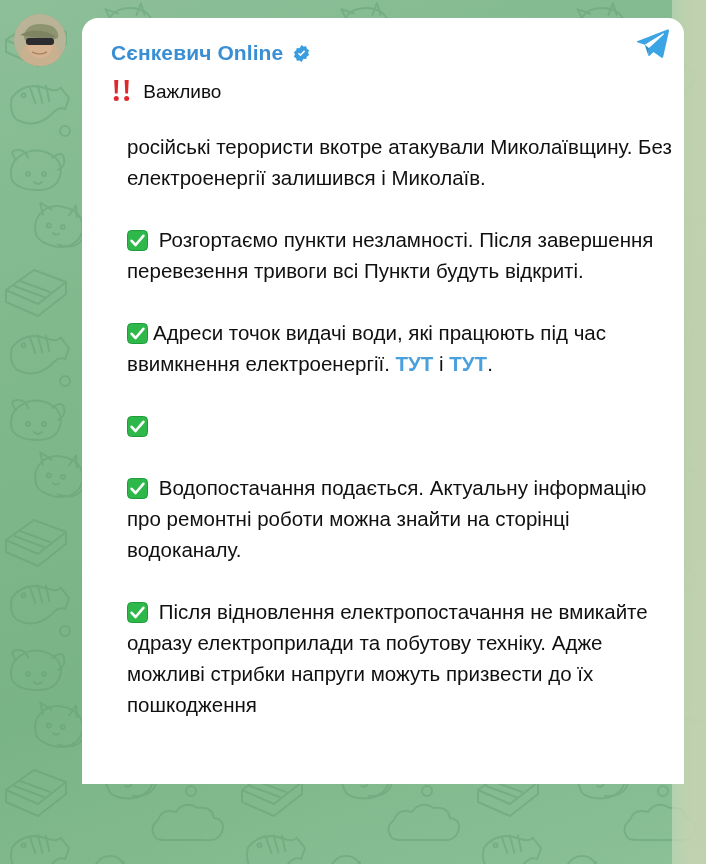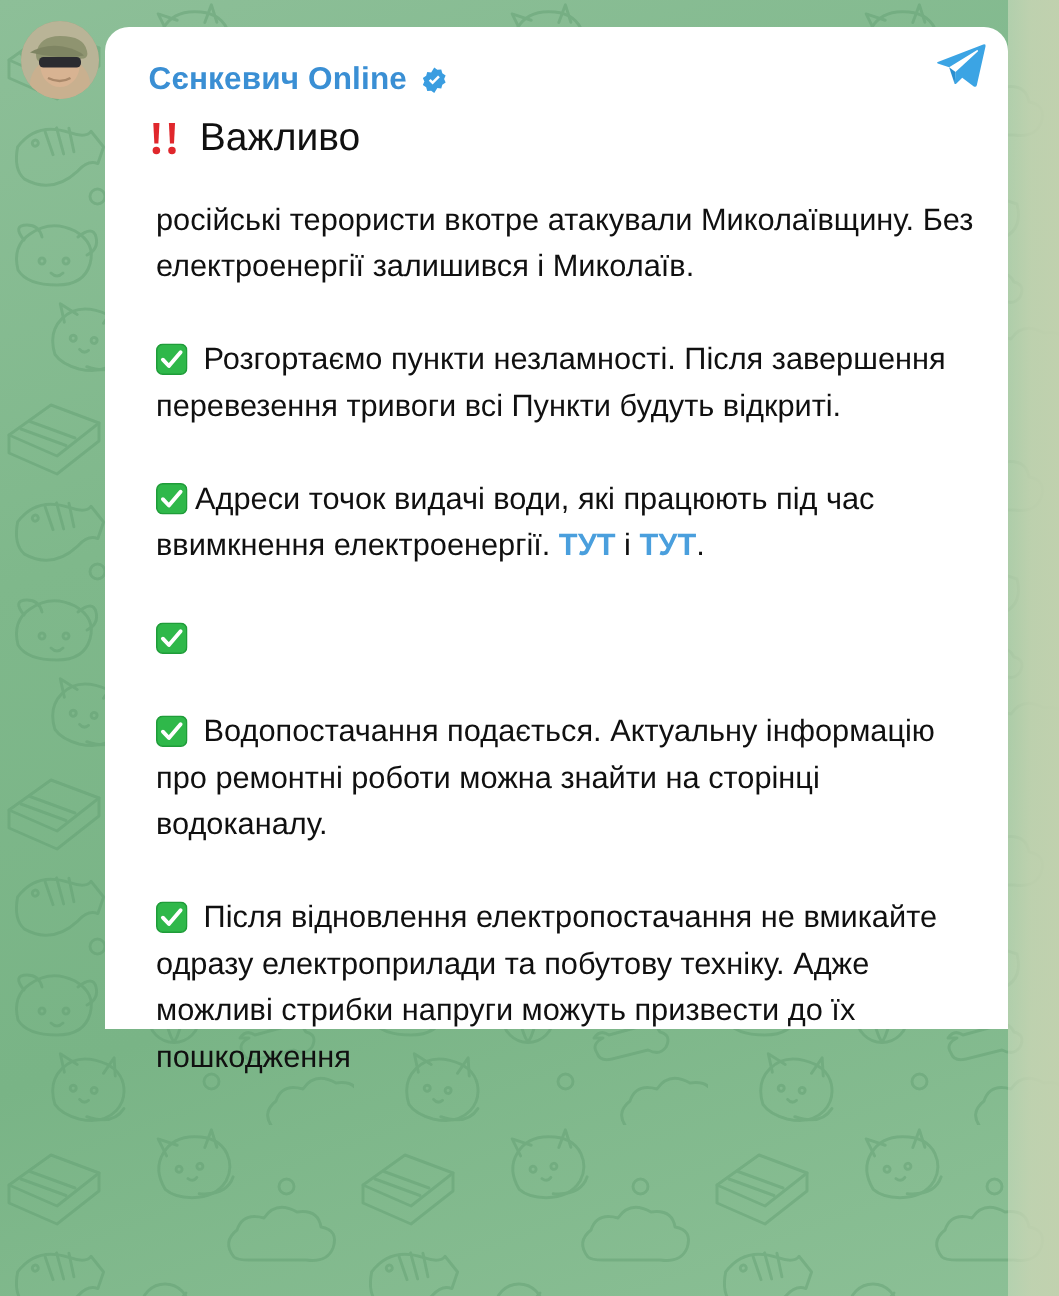--- a/index.html
+++ b/index.html
@@ -34,24 +34,24 @@
     top: 0;
     right: 0;
     width: 34px;
     height: 864px;
     background: linear-gradient(90deg, rgba(214,224,196,0.55) 0%, rgba(200,213,180,0.85) 45%, rgba(196,210,176,0.95) 100%);
   }
 
   
   #message-card {
     position: absolute;
-    left: 70px;
+    left: 82px;
     top: 18px;
     width: 602px;
-    height: 668px;
+    height: 766px;
     background: #ffffff;
     border-radius: 16px 16px 0 0;
     box-sizing: border-box;
     padding: 0;
   }
 
   
   #avatar {
     position: absolute;
     left: 14px;
@@ -100,26 +100,26 @@
   #message-body {
     position: absolute;
     left: 29px;
     top: 58px;
     width: 562px;
     color: #101010;
     font-size: 20.5px;
     line-height: 31px;
   }
   .para {
-    margin: 0 0 31px 5px;
+    margin: 0 0 31px 16px;
   }
   .para:last-child { margin-bottom: 0; }
   .para-title {
     margin: 0 0 24px 0;
-    font-size: 26px;
+    font-size: 19px;
   }
 
   
   .emoji {
     display: inline-block;
     vertical-align: -4px;
     margin-right: 5px;
   }
   .emoji.bangbang { width: 22px; height: 23px; }
   .emoji.check    { width: 21px; height: 21px; }

